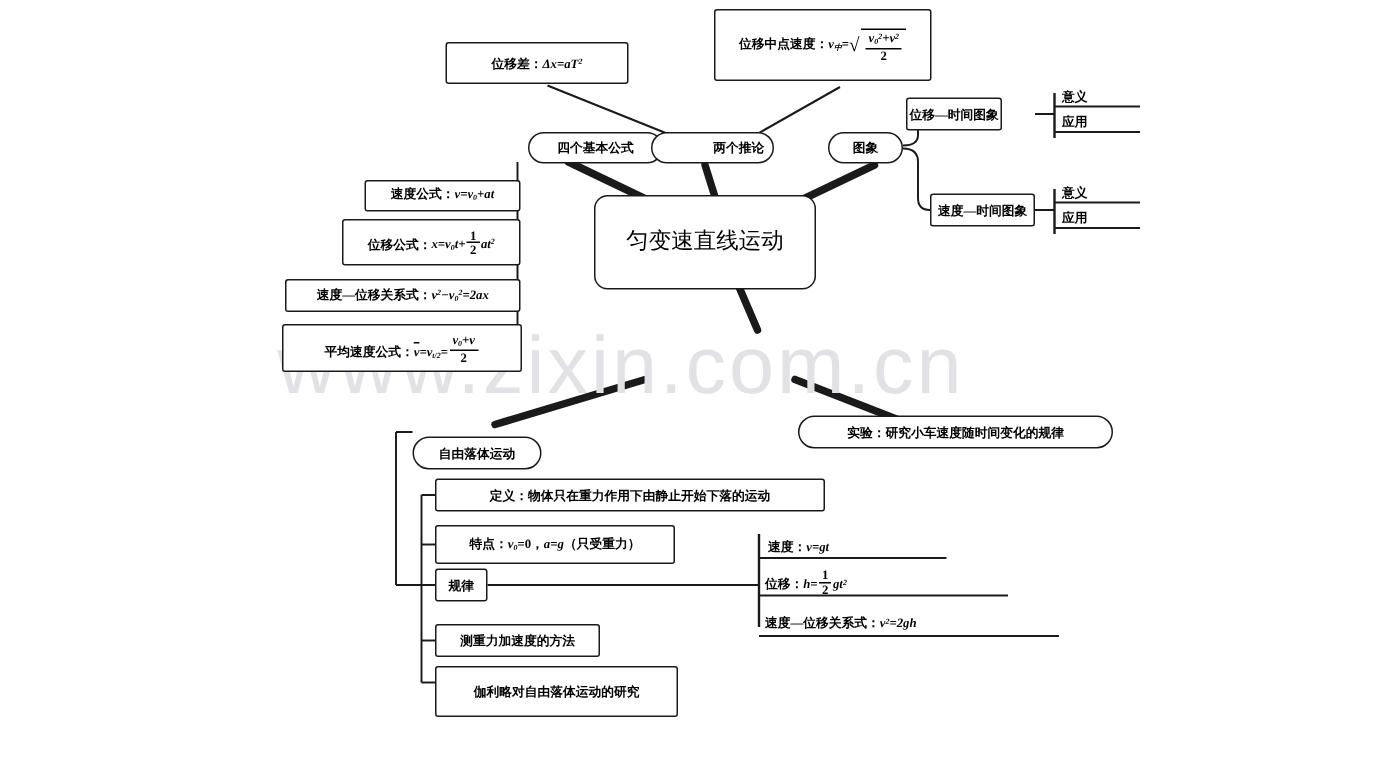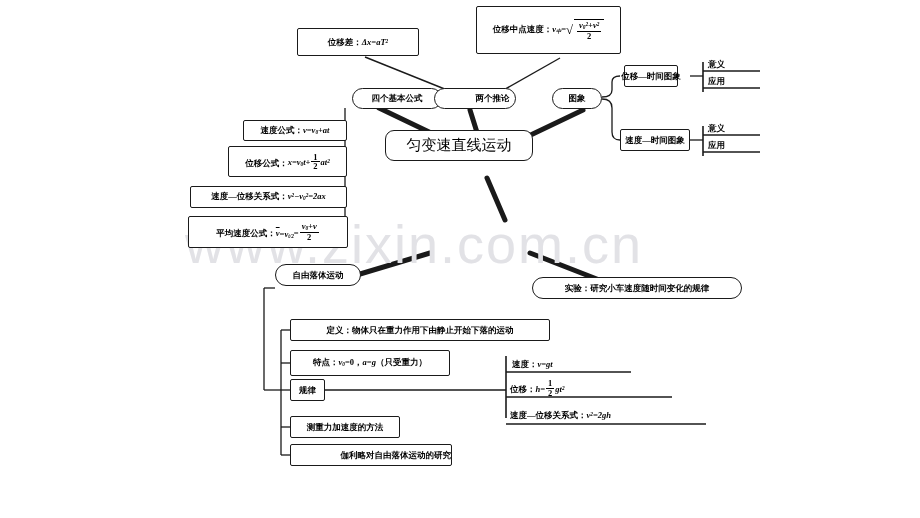--- a/index.html
+++ b/index.html
@@ -174,21 +174,21 @@
   </div>
 
   <div class="node round f-small bold-node" style="left:434px; top:88px; width:82px; height:21px;padding-left:35px;">
     <span>两个推论</span>
   </div>
 
   <div class="node round f-small bold-node" style="left:552px; top:88px; width:50px; height:21px;">
     <span>图象</span>
   </div>
 
-  <div class="node soft f-big" style="left:385px; top:130px; width:148px; height:31px;text-align:center;">
+  <div class="node soft f-big" style="left:396px; top:130px; width:148px; height:63px;text-align:center;">
     <span>匀变速直线运动</span>
   </div>
 
 
   <div class="node rect f-small bold-node" style="left:243px; top:120px; width:104px; height:21px;">
     <span>
       <span>速度公式：</span><span class="m">v=v<sub>0</sub>+at</span>
     </span>
   </div>
 
@@ -203,33 +203,33 @@
       <span>速度—位移关系式：</span><span class="m">v<sup>2</sup>−v<sub>0</sub><sup>2</sup>=2ax</span>
     </span>
   </div>
 
   <div class="node rect f-small bold-node" style="left:188px; top:216px; width:160px; height:32px;">
     <span>
       <span>平均速度公式：</span><span class="m ovl">v</span><span class="m">=v<sub>t/2</sub></span>=<span class="frac"><span class="num"><span class="m">v<sub>0</sub>+v</span></span><span class="den mn">2</span></span>
     </span>
   </div>
 
-  <div class="node rect f-small bold-node" style="left:624px; top:65px; width:54px; height:22px;">
+  <div class="node rect f-small bold-node" style="left:604px; top:65px; width:64px; height:22px;">
     <span>位移—时间图象</span>
   </div>
   <div class="leaf f-small bold-node" style="left:708px; top:60px;">意义</div>
   <div class="leaf f-small bold-node" style="left:708px; top:77px;">应用</div>
 
   <div class="node rect f-small bold-node" style="left:620px; top:129px; width:70px; height:22px;">
     <span>速度—时间图象</span>
   </div>
   <div class="leaf f-small bold-node" style="left:708px; top:124px;">意义</div>
   <div class="leaf f-small bold-node" style="left:708px; top:141px;">应用</div>
 
-  <div class="node round f-small bold-node" style="left:275px; top:264px; width:86px; height:22px;">
+  <div class="node round f-small bold-node" style="left:275px; top:291px; width:86px; height:22px;">
     <span>自由落体运动</span>
   </div>
 
   <div class="node round f-small bold-node" style="left:532px; top:277px; width:210px; height:22px;">
     <span>实验：研究小车速度随时间变化的规律</span>
   </div>
 
   <div class="node rect f-small bold-node" style="left:290px; top:319px; width:260px; height:22px;">
     <span>定义：物体只在重力作用下由静止开始下落的运动</span>
   </div>
@@ -241,21 +241,21 @@
   </div>
 
   <div class="node rect f-small bold-node" style="left:290px; top:379px; width:35px; height:22px;">
     <span>规律</span>
   </div>
 
   <div class="node rect f-small bold-node" style="left:290px; top:416px; width:110px; height:22px;">
     <span>测重力加速度的方法</span>
   </div>
 
-  <div class="node rect f-small bold-node" style="left:290px; top:444px; width:162px; height:22px;justify-content:flex-end;">
+  <div class="node rect f-small bold-node" style="left:290px; top:444px; width:162px; height:34px;">
     <span>伽利略对自由落体运动的研究</span>
   </div>
 
   <div class="leaf f-small bold-node" style="left:512px; top:360px;">
     <span>速度：</span><span class="m">v=gt</span>
   </div>
 
   <div class="leaf f-small bold-node" style="left:510px; top:379px;">
     <span>位移：</span><span class="m">h=</span><span class="frac"><span class="num mn">1</span><span class="den mn">2</span></span><span class="m">gt<sup>2</sup></span>
   </div>

